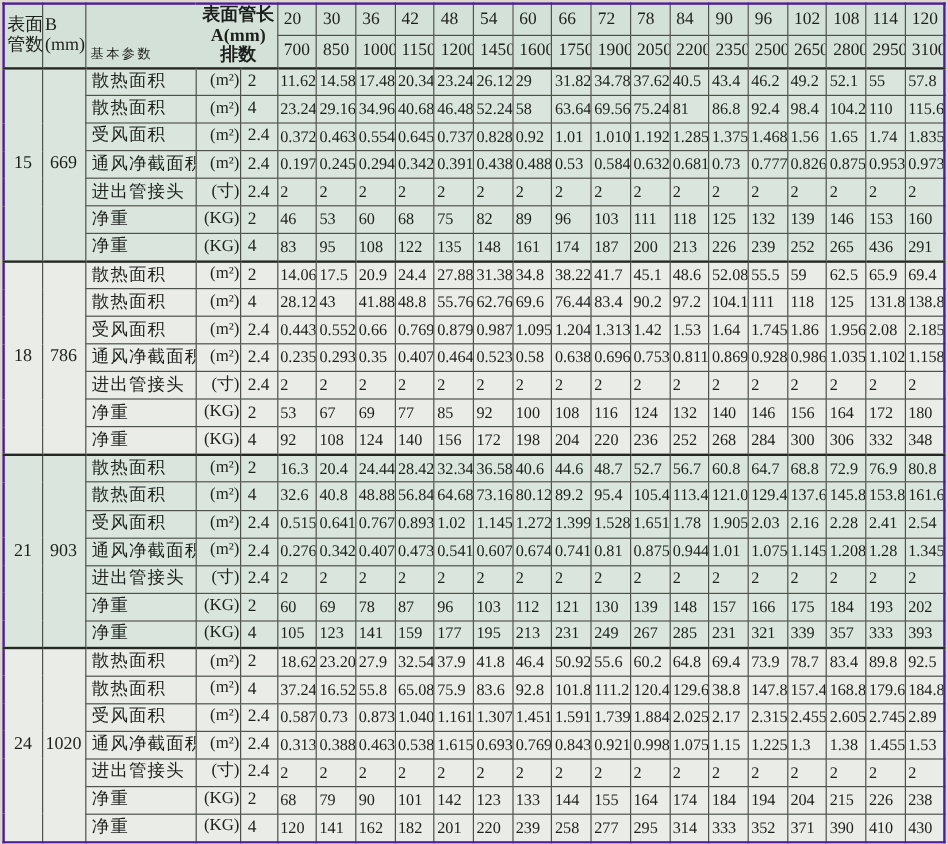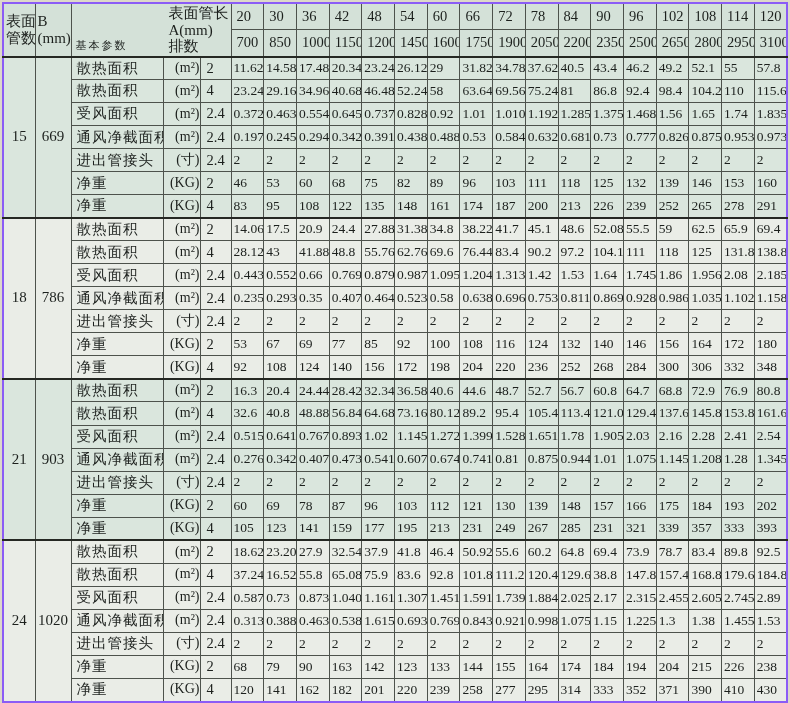--- a/index.html
+++ b/index.html
@@ -3,36 +3,36 @@
 <meta charset="utf-8">
 <style>
   html,body{margin:0;padding:0;}
   body{
     width:790px;height:703px;background:#ddd8ca;overflow:hidden;
     font-family:"Liberation Serif","DejaVu Serif",serif;color:#1c201d;
   }
   table{
     border-collapse:collapse;table-layout:fixed;
     width:786px;height:699px;margin:2px;
-    background:#e9ece6;border:2px solid #8b5cf6;
+    background:#e9ece6;border:2px solid #4c1d95;
   }
   th,td{
     border:1px solid #4d524c;padding:0 0 0 3px;
     font-weight:normal;text-align:left;vertical-align:middle;
     white-space:nowrap;overflow:hidden;line-height:1.05;
   }
   thead th{background:#d4e1d8;}
   thead tr{height:26px;}
   tbody tr{height:23px;}
   .corner{ text-align:left;font-size:15px;padding-left:2px;}
   .corner div{line-height:1.15;}
   .diagcell{padding:1px 2px 1px 4px;}
   .diagwrap{display:flex;justify-content:space-between;align-items:flex-end;height:100%;}
   .basic{font-size:11px;letter-spacing:2px;padding-bottom:3px;}
-  .diagr{text-align:left;font-size:15px;line-height:1.1;}
+  .diagr{text-align:center;font-size:15px;line-height:1.1;font-weight:bold;}
   .hnum{text-align:left;font-size:14.5px;padding-left:5px;margin-top:28px;}
   .tintA td{background:#dae6dd;}
   .tintB td{background:#eaede7;}
   .gstart td{border-top:2px solid #252823;}
   .gcell{text-align:center;font-size:15px;padding-left:0;margin-left:28px;}
   .lbl{font-size:14.5px;letter-spacing:1px;padding-left:5px;}
   .unit{font-size:14px;text-align:right;padding-left:0;}
   .rank{font-size:14.5px;padding-left:6px;}
   .val{font-size:13.5px;padding-left:2px;}
 </style>
@@ -252,21 +252,21 @@
         <td class="val">148</td>
         <td class="val">161</td>
         <td class="val">174</td>
         <td class="val">187</td>
         <td class="val">200</td>
         <td class="val">213</td>
         <td class="val">226</td>
         <td class="val">239</td>
         <td class="val">252</td>
         <td class="val">265</td>
-        <td class="val">278</td>
+        <td class="val">436</td>
         <td class="val">291</td>
       </tr>
       <tr class="tintB gstart">
         <td class="gcell" rowspan="7">18</td>
         <td class="gcell" rowspan="7">786</td>
         <td class="lbl">散热面积</td>
         <td class="unit">(m²)</td>
         <td class="rank">2</td>
         <td class="val">14.06</td>
         <td class="val">17.5</td>
@@ -686,21 +686,21 @@
         <td class="val">2</td>
         <td class="val">2</td>
       </tr>
       <tr class="tintB">
         <td class="lbl">净重</td>
         <td class="unit">(KG)</td>
         <td class="rank">2</td>
         <td class="val">68</td>
         <td class="val">79</td>
         <td class="val">90</td>
-        <td class="val">163</td>
+        <td class="val">101</td>
         <td class="val">142</td>
         <td class="val">123</td>
         <td class="val">133</td>
         <td class="val">144</td>
         <td class="val">155</td>
         <td class="val">164</td>
         <td class="val">174</td>
         <td class="val">184</td>
         <td class="val">194</td>
         <td class="val">204</td>

